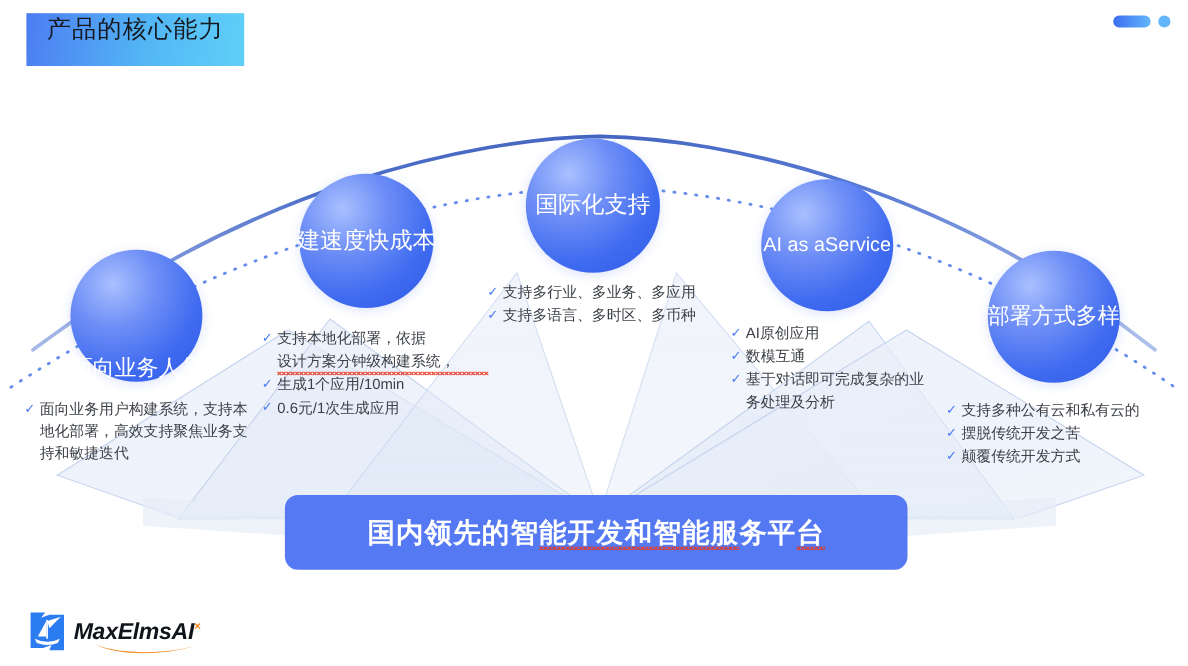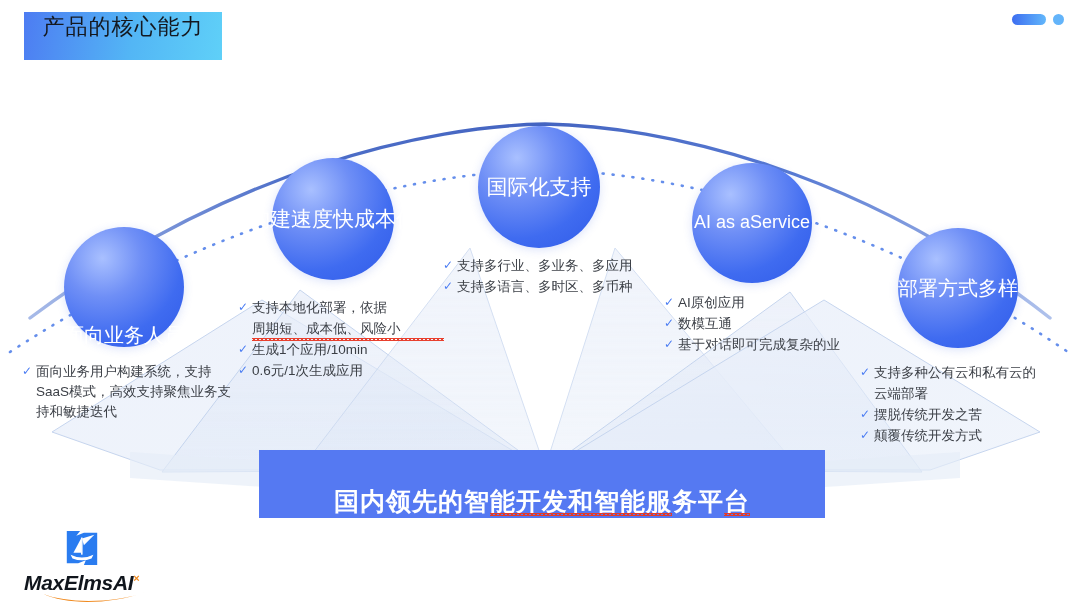--- a/index.html
+++ b/index.html
@@ -134,24 +134,24 @@
   #bullets-3 { left: 664px; top: 293px; width: 200px; }
   #bullets-4 { left: 860px; top: 363px; width: 212px; }
 
   
   .cta {
     position: absolute;
     left: 259px;
     top: 450px;
     width: 566px;
     height: 68px;
-    border-radius: 0;
+    border-radius: 12px;
     background: #5579f2;
     display: flex;
-    align-items: flex-end;
+    align-items: center;
     justify-content: center;
   }
   .cta .cta-text {
     color: #ffffff;
     font-size: 25px;
     font-weight: bold;
     letter-spacing: 1px;
   }
   .cta .cta-text .sp-err::after {
     background-image:
@@ -161,21 +161,20 @@
   }
 
   
   .logo {
     position: absolute;
     left: 24px;
     bottom: 12px;
     display: flex;
     align-items: center;
     gap: 5px;
-    flex-direction: column;
   }
   .logo .mark { width: 38px; height: 38px; flex: 0 0 auto; }
   .logo .wordmark {
     position: relative;
     font-size: 21px;
     font-weight: bold;
     font-style: italic;
     color: #10151c;
     letter-spacing: -0.3px;
     line-height: 1;
@@ -259,31 +258,31 @@
     <span>Service</span>
   </div>
 <div class="bubble" id="bubble-4">
     <span>部署方</span>
     <span>式多样</span>
   </div>
 
 <div class="bullets" id="bullets-0">
     <div class="li">
       <span class="chk">✓</span>
-      <span class="txt">面向业务用户构建系统，支持SaaS模式，高效支持聚焦业务支持和敏捷迭代</span>
+      <span class="txt">面向业务用户构建系统，支持本地化部署，高效支持聚焦业务支持和敏捷迭代</span>
     </div>
   </div>
 <div class="bullets" id="bullets-1">
     <div class="li">
       <span class="chk">✓</span>
       <span class="txt">支持本地化部署，依据</span>
     </div>
     <div class="li nohang">
       <span class="chk">✓</span>
-      <span class="txt sp-err">周期短、成本低、风险小</span>
+      <span class="txt sp-err">设计方案分钟级构建系统，</span>
     </div>
     <div class="li">
       <span class="chk">✓</span>
       <span class="txt">生成1个应用/10min</span>
     </div>
     <div class="li">
       <span class="chk">✓</span>
       <span class="txt">0.6元/1次生成应用</span>
     </div>
   </div>
@@ -303,29 +302,29 @@
       <span class="txt">AI原创应用</span>
     </div>
     <div class="li">
       <span class="chk">✓</span>
       <span class="txt">数模互通</span>
     </div>
     <div class="li">
       <span class="chk">✓</span>
       <span class="txt">基于对话即可完成复杂的业</span>
     </div>
+    <div class="li nohang">
+      <span class="chk">✓</span>
+      <span class="txt">务处理及分析</span>
+    </div>
   </div>
 <div class="bullets" id="bullets-4">
     <div class="li">
       <span class="chk">✓</span>
       <span class="txt">支持多种公有云和私有云的</span>
-    </div>
-    <div class="li nohang">
-      <span class="chk">✓</span>
-      <span class="txt">云端部署</span>
     </div>
     <div class="li">
       <span class="chk">✓</span>
       <span class="txt">摆脱传统开发之苦</span>
     </div>
     <div class="li">
       <span class="chk">✓</span>
       <span class="txt">颠覆传统开发方式</span>
     </div>
   </div>

